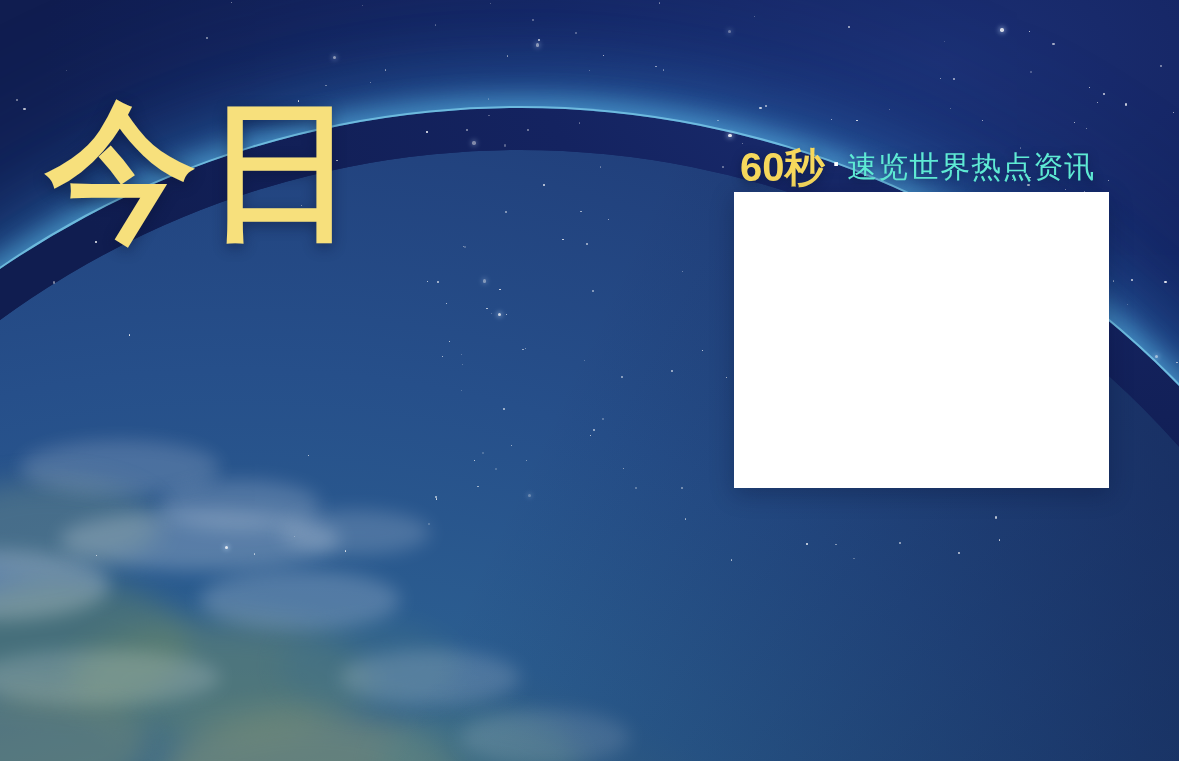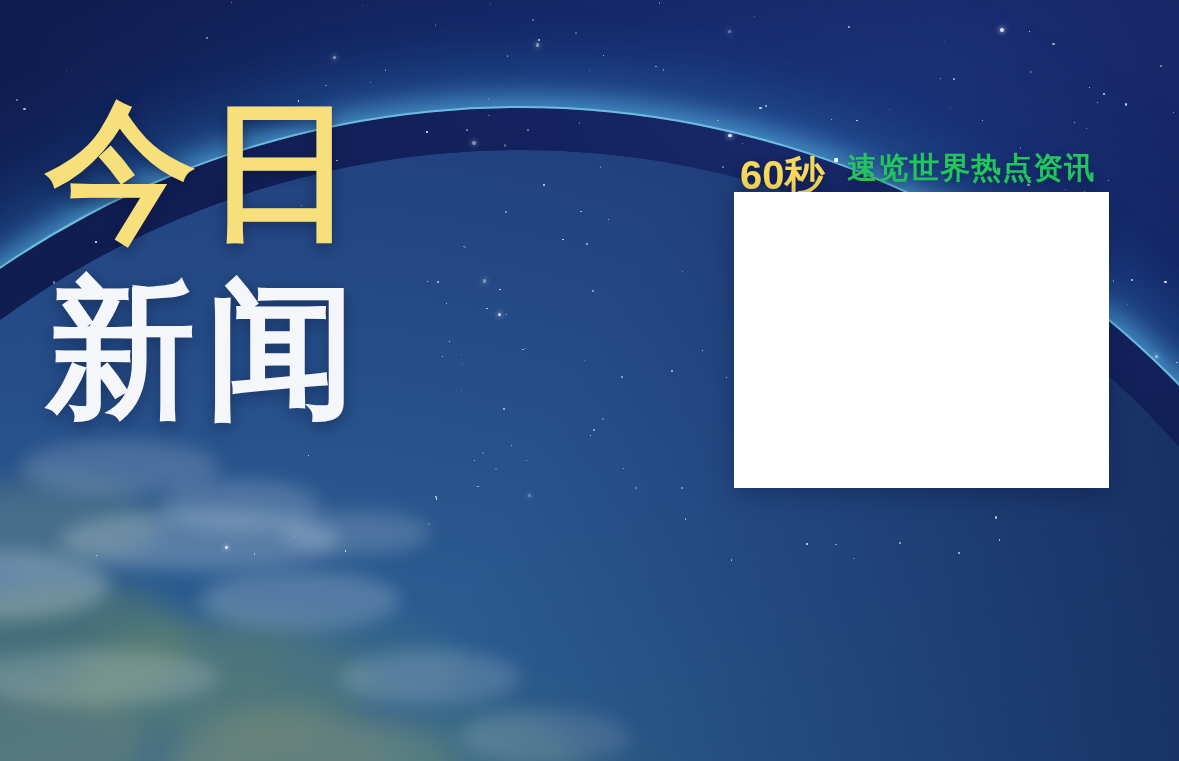--- a/index.html
+++ b/index.html
@@ -127,44 +127,44 @@
     border-radius:7px;
     letter-spacing:.5px;
     white-space:nowrap;
     z-index:7;
     box-shadow:0 2px 8px rgba(5,14,45,.3);
   }
 
   
   .sixty-line {
     position:absolute;
-    left:740px; top:148px;
+    left:740px; top:140px;
     display:flex;
-    align-items:flex-start;
+    align-items:center;
     z-index:7;
     white-space:nowrap;
     text-shadow:0 3px 10px rgba(8,18,50,.5);
   }
   .sixty {
     font-size:40px;
     font-weight:700;
     color:#f6d85c;
     letter-spacing:0px;
   }
   .sixty-dot {
     font-size:26px;
     color:#ffffff;
     font-weight:700;
     margin:0 6px 0 8px;
     position:relative; top:-3px;
   }
   .sixty-sub {
     font-size:30px;
-    font-weight:700;
-    color:#22c55e;
+    font-weight:400;
+    color:#5eead4;
     letter-spacing:1px;
   }
 
   
   .info-card {
     position:absolute;
     left:734px; top:192px;
     width:375px; height:296px;
     background:#ffffff;
     z-index:7;
@@ -441,21 +441,20 @@
       <div class="star" style="left: 1012.1px; top: 178.7px; width: 1.4px; height: 1.4px; opacity: 0.77;"></div>
       <div class="star" style="left: 96.1px; top: 554.9px; width: 1.4px; height: 1.4px; opacity: 0.85;"></div>
       <div class="star" style="left: 1029.5px; top: 361.3px; width: 2.2px; height: 2.2px; opacity: 0.76;"></div>
       <div class="star" style="left: 448.8px; top: 340.6px; width: 1.4px; height: 1.4px; opacity: 0.88;"></div>
       <div class="star" style="left: 730.6px; top: 559.4px; width: 1.4px; height: 1.4px; opacity: 0.66;"></div>
     </div>
 
 
   <div class="title-block">
     <div class="t-jinri">今日</div>
-    <div class="t-xinwen">新闻</div>
   </div>
 
   <div class="sixty-line">
     <span class="sixty">60秒</span>
     <span class="sixty-dot">·</span>
     <span class="sixty-sub">速览世界热点资讯</span>
   </div>
 
   <div class="info-card">
   </div>

